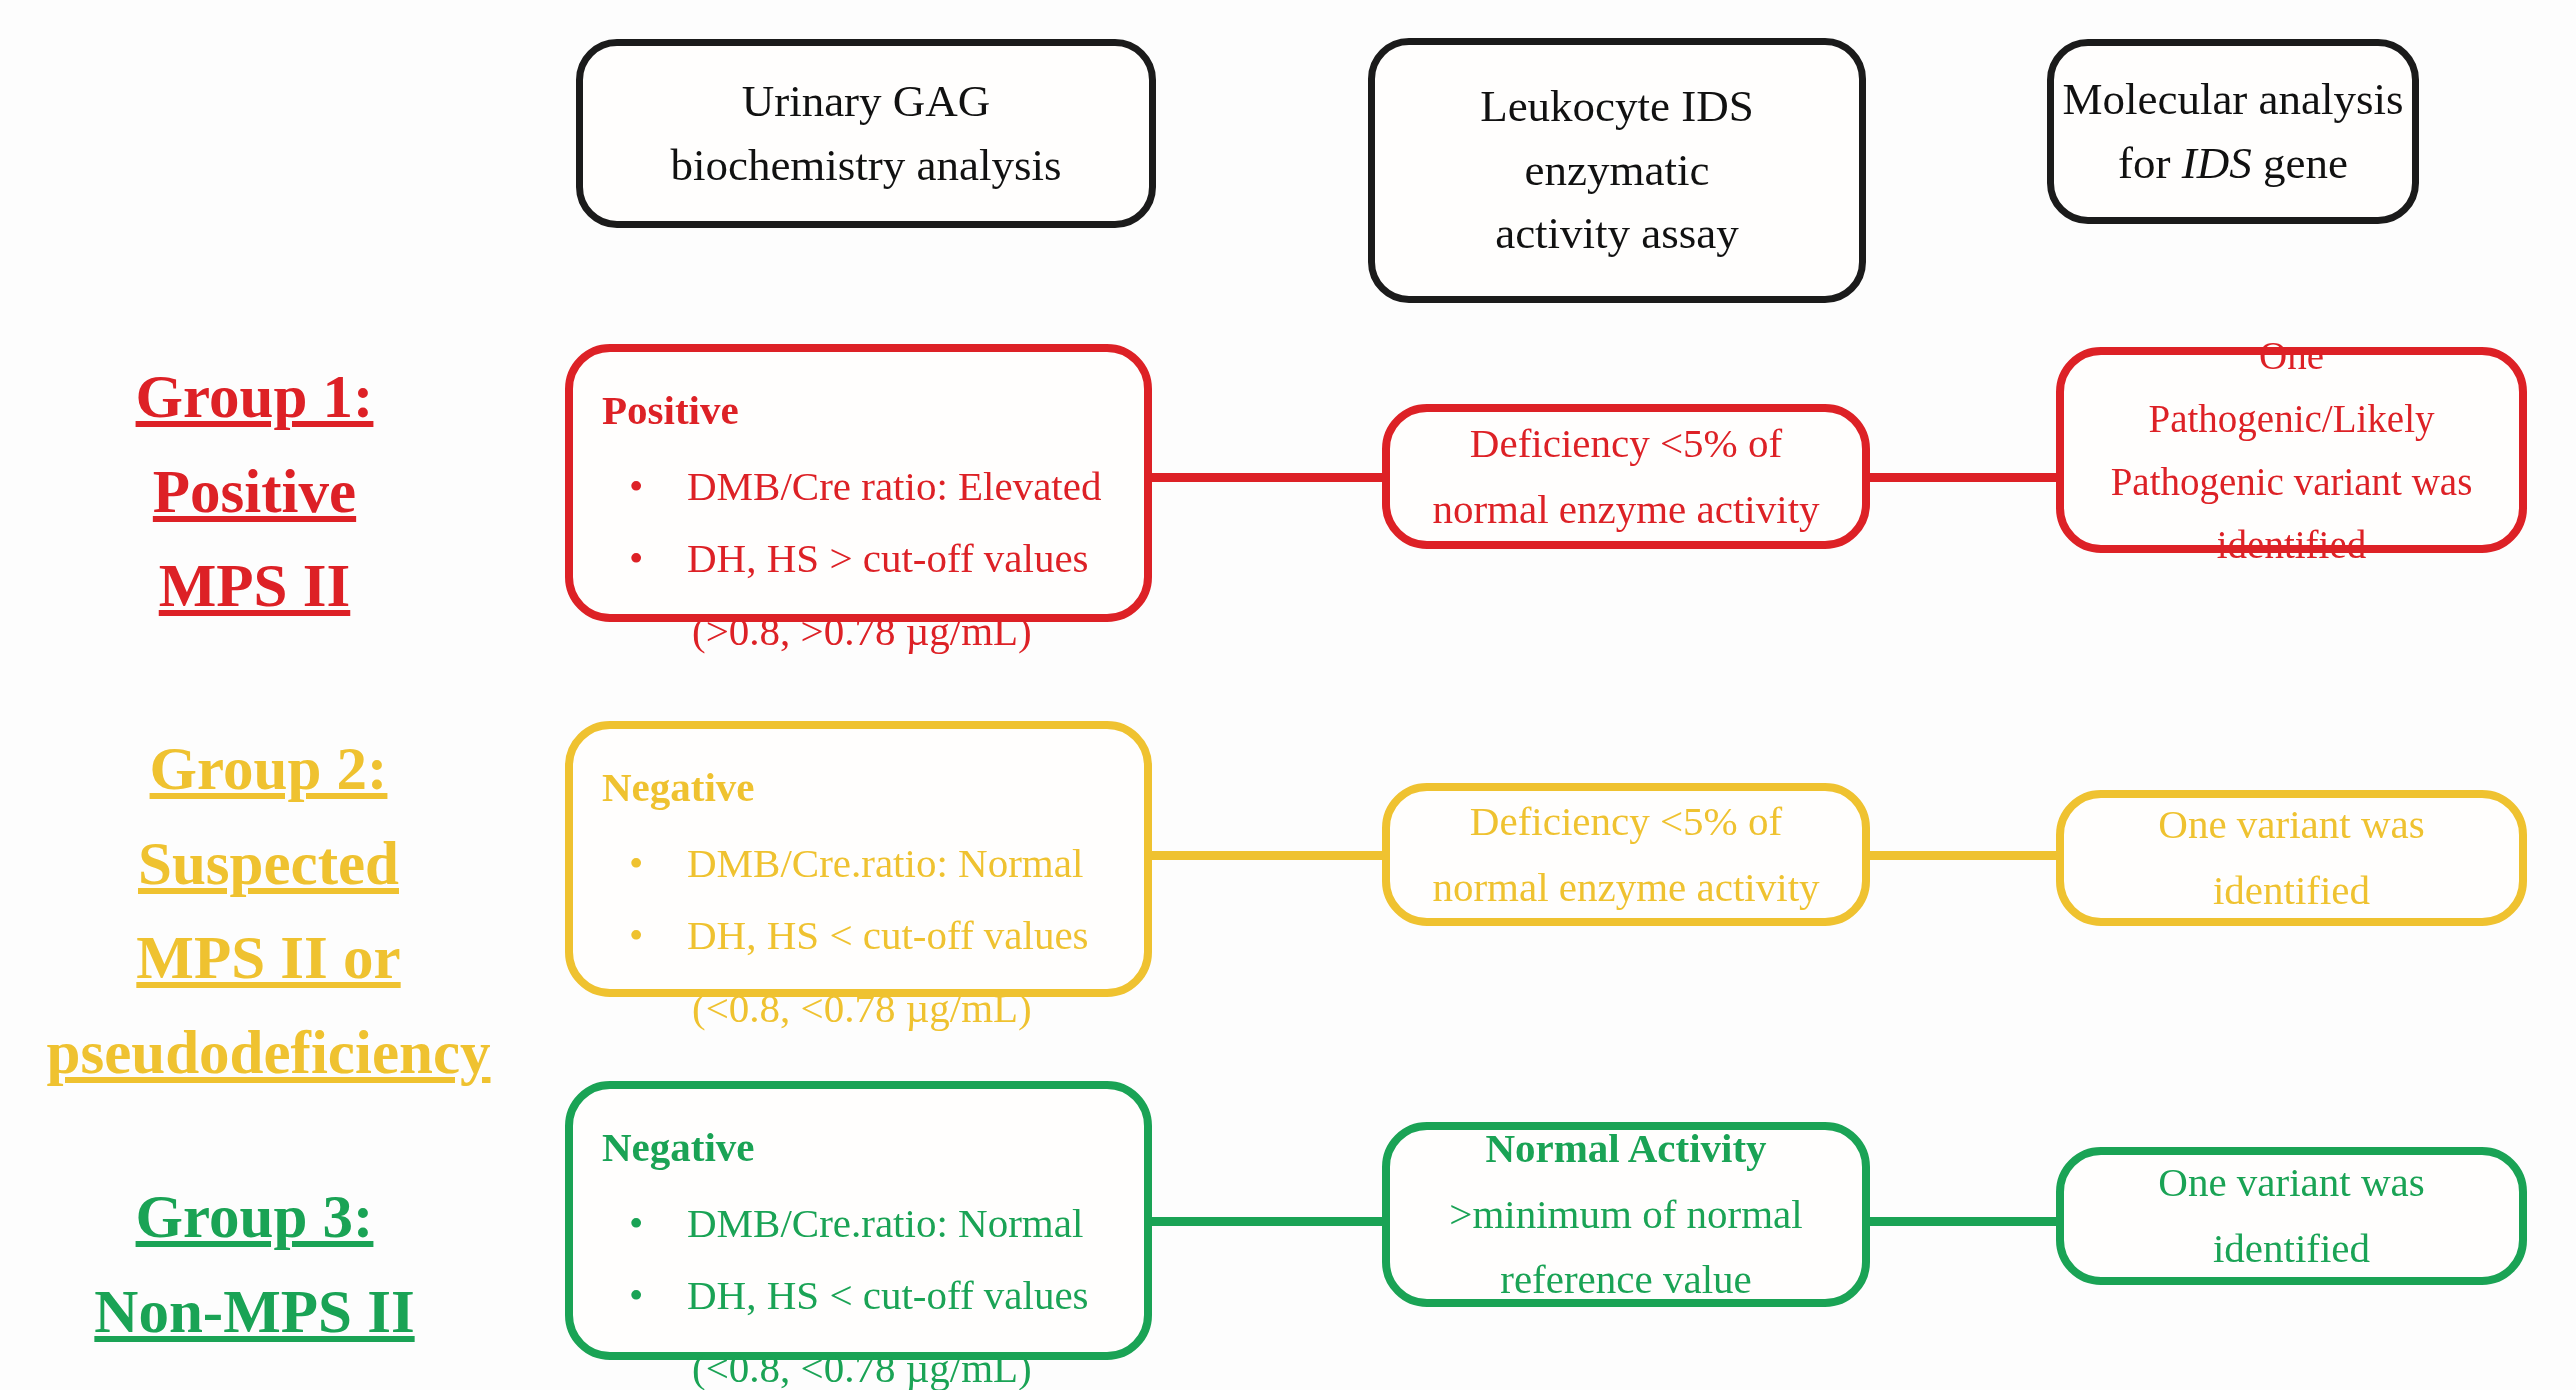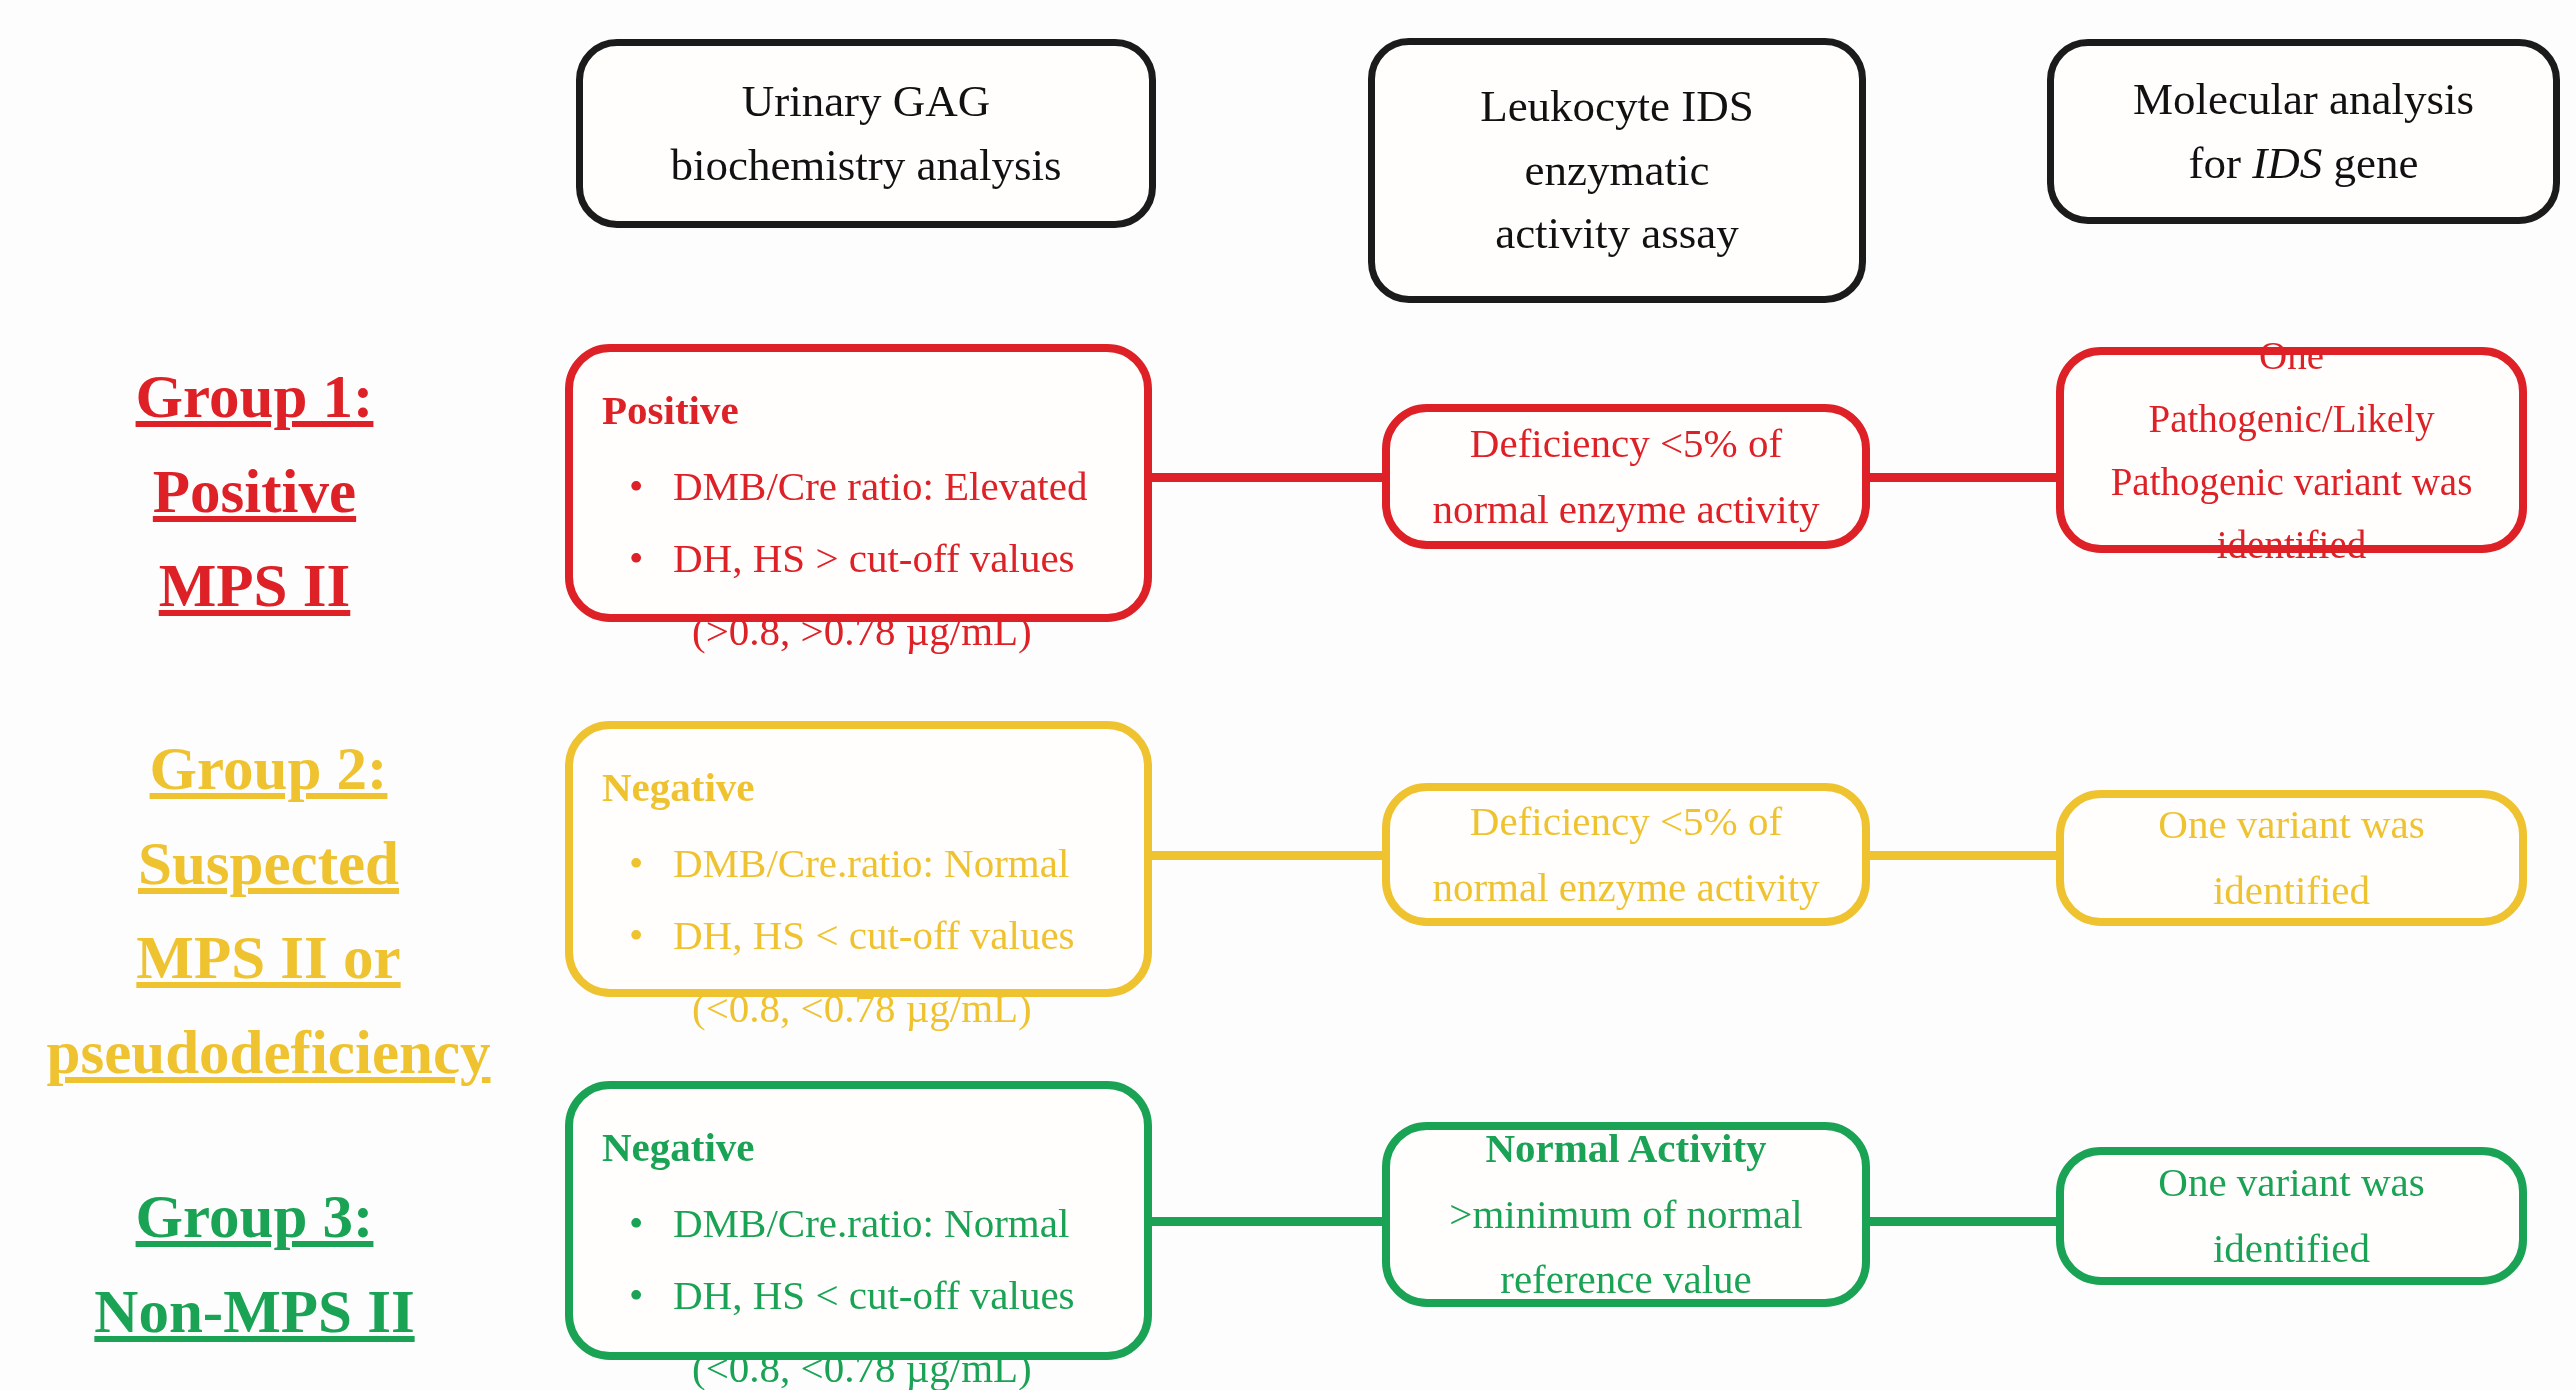--- a/index.html
+++ b/index.html
@@ -16,21 +16,21 @@
   .center-txt{align-items:center;text-align:center;font-size:41px;line-height:1.6;}
   .line{display:block;}
   .grp-label{position:absolute;text-align:center;font-weight:bold;font-size:61px;line-height:1.55;text-decoration:underline;}
   .red-t{color:var(--red);}
   .gold-t{color:var(--gold);}
   .green-t{color:var(--green);}
   .result-box{justify-content:flex-start;padding:34px 21px 0 29px;font-size:41px;}
   .result-title{font-weight:bold;margin-bottom:15.5px;}
   .bullet-row{display:flex;align-items:flex-start;padding-left:27px;line-height:1.78;}
   .bullet-glyph{width:24px;flex:0 0 24px;}
-  .bullet-text{margin-left:20px;}
+  .bullet-text{margin-left:34px;}
   .note-line{margin-left:90px;line-height:1.78;}
   .conn{position:absolute;height:9.2px;}
   .conn.red-c{background:var(--red);}
   .conn.gold-c{background:var(--gold);}
   .conn.green-c{background:var(--green);}
   .bold{font-weight:bold;}
   .it{font-style:italic;}
 </style>
 </head>
 <body>
@@ -41,21 +41,21 @@
     <span class="line">Urinary GAG</span>
     <span class="line">biochemistry analysis</span>
   </div>
 
   <div class="box hdr" style="left:1368px;top:38px;width:498px;height:265px;">
     <span class="line">Leukocyte IDS</span>
     <span class="line">enzymatic</span>
     <span class="line">activity assay</span>
   </div>
 
-  <div class="box hdr" style="left:2047px;top:39px;width:513px;height:185px;">
+  <div class="box hdr" style="left:2047px;top:39px;width:372px;height:185px;">
     <span class="line">Molecular analysis</span>
     <span class="line"><span>for </span><span class="it">IDS</span><span> gene</span></span>
   </div>
 
   <div class="grp-label red-t" style="left:7px;top:350px;width:495px;">
     <span class="line">Group 1:</span>
     <span class="line">Positive</span>
     <span class="line">MPS II</span>
   </div>
 

